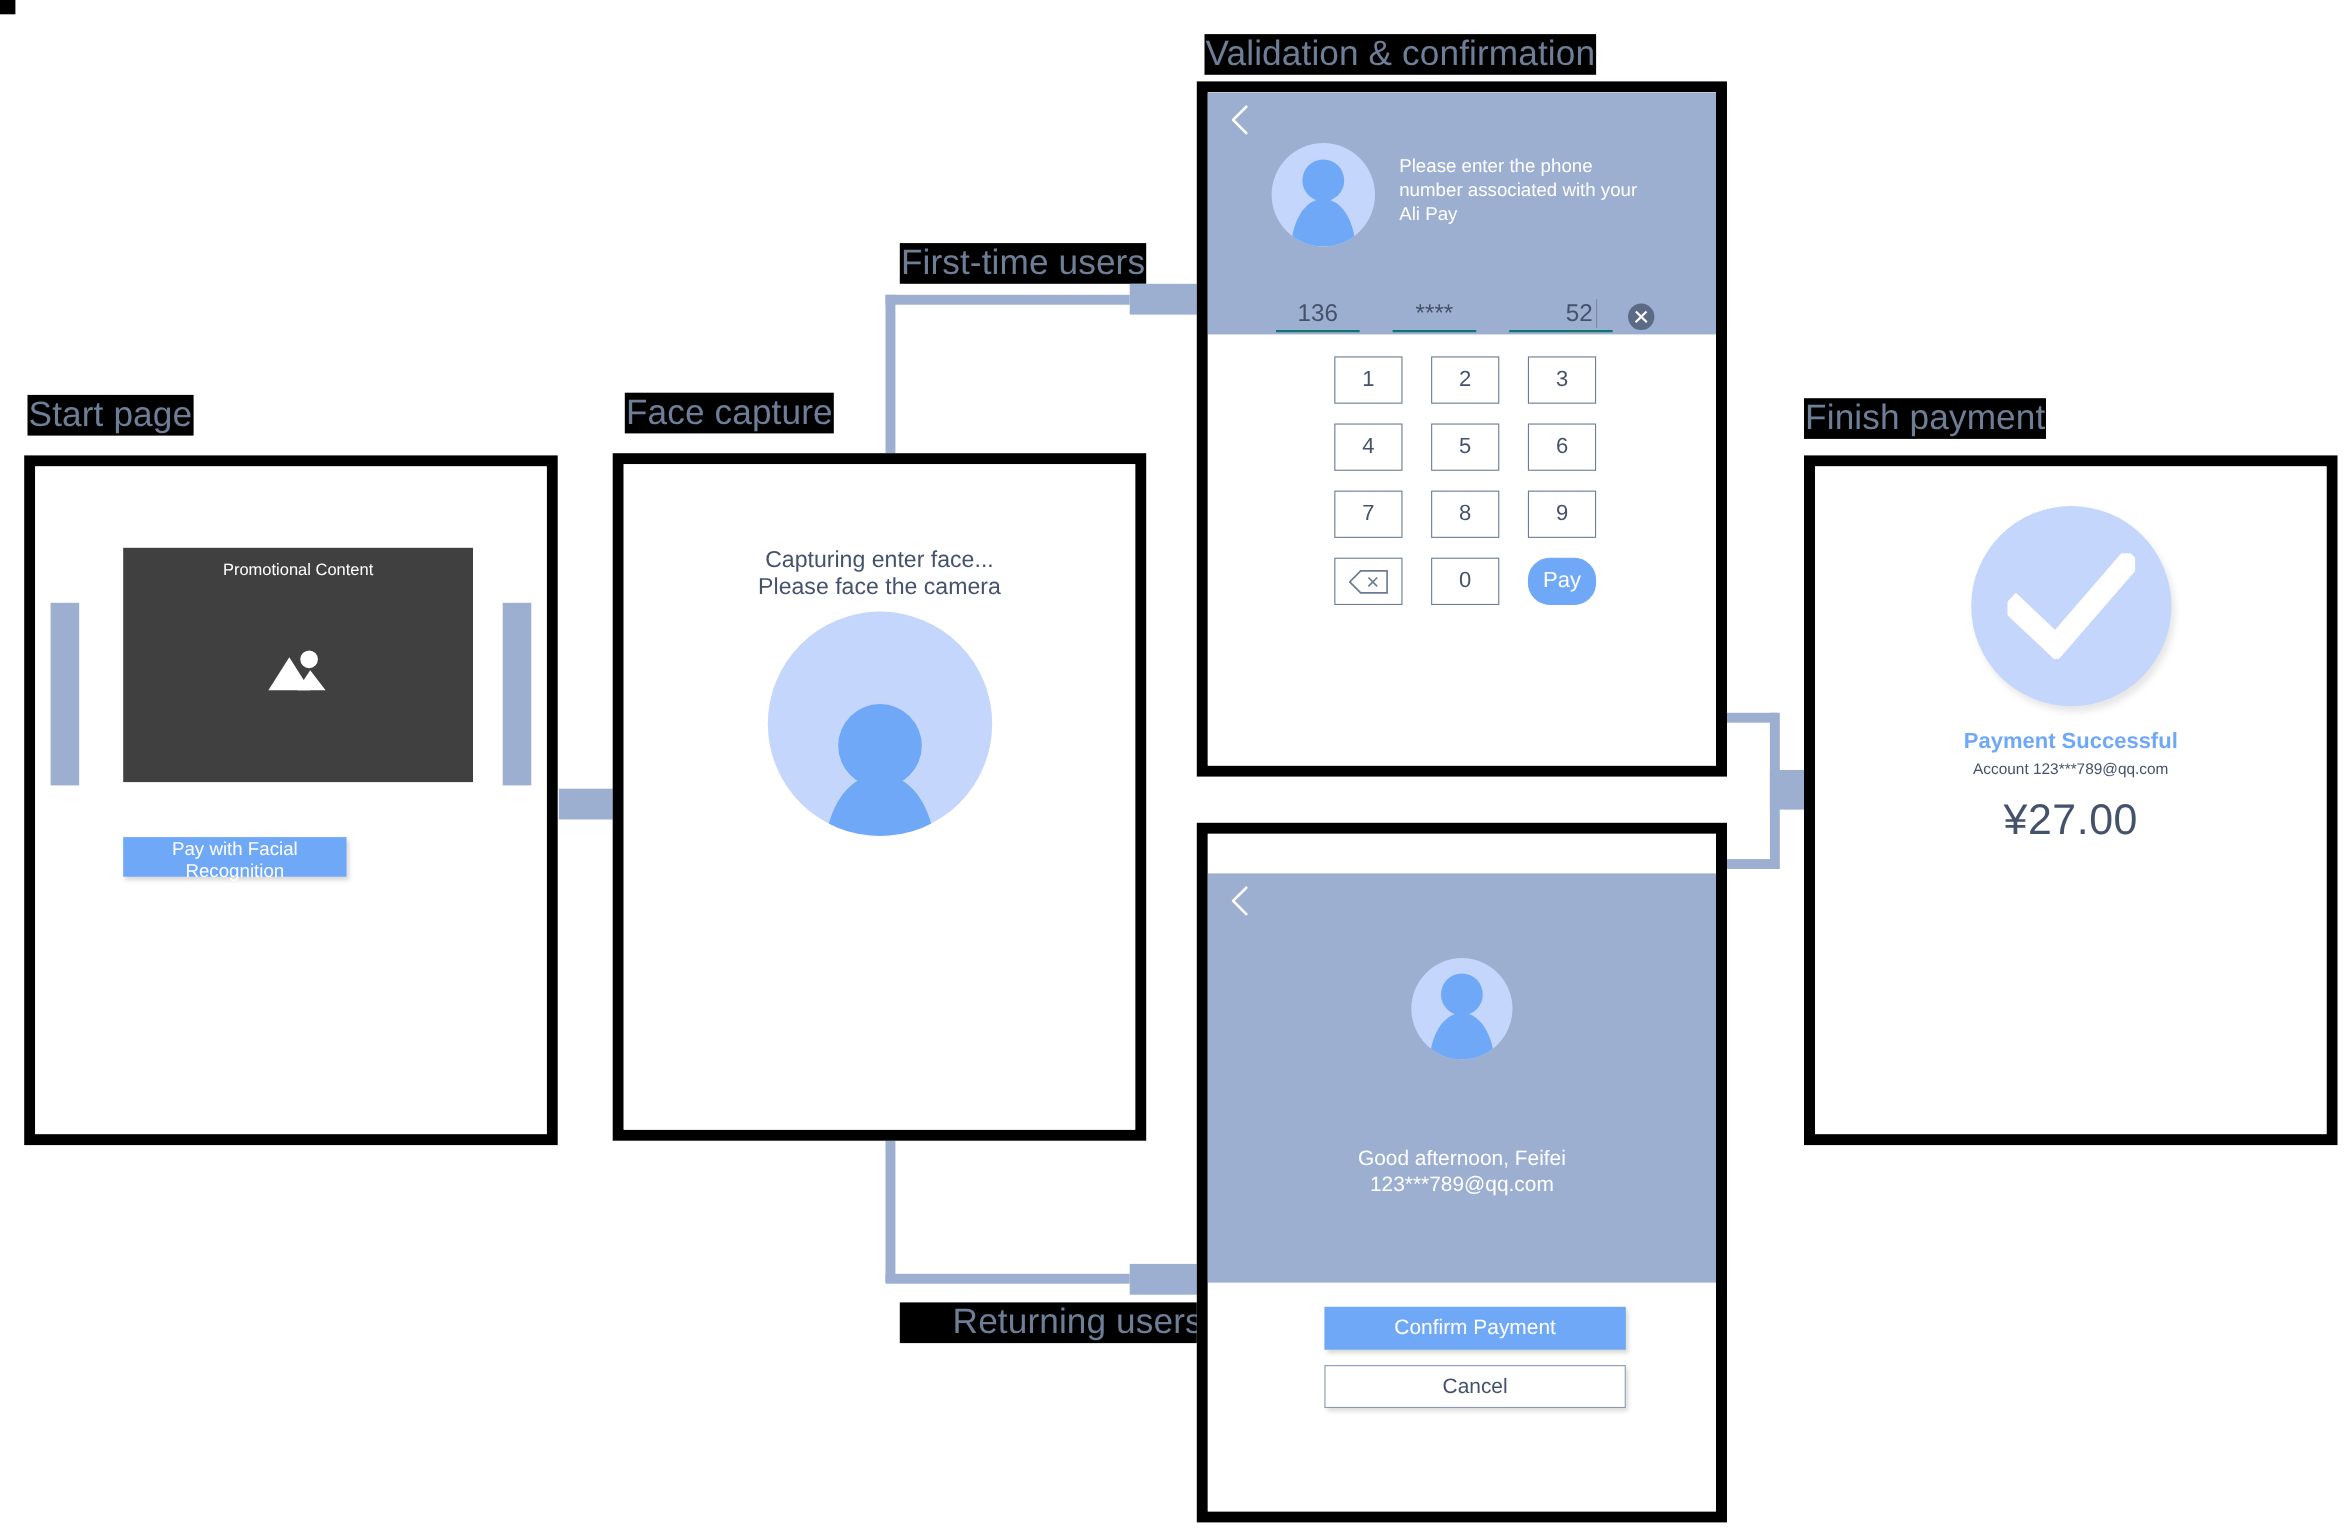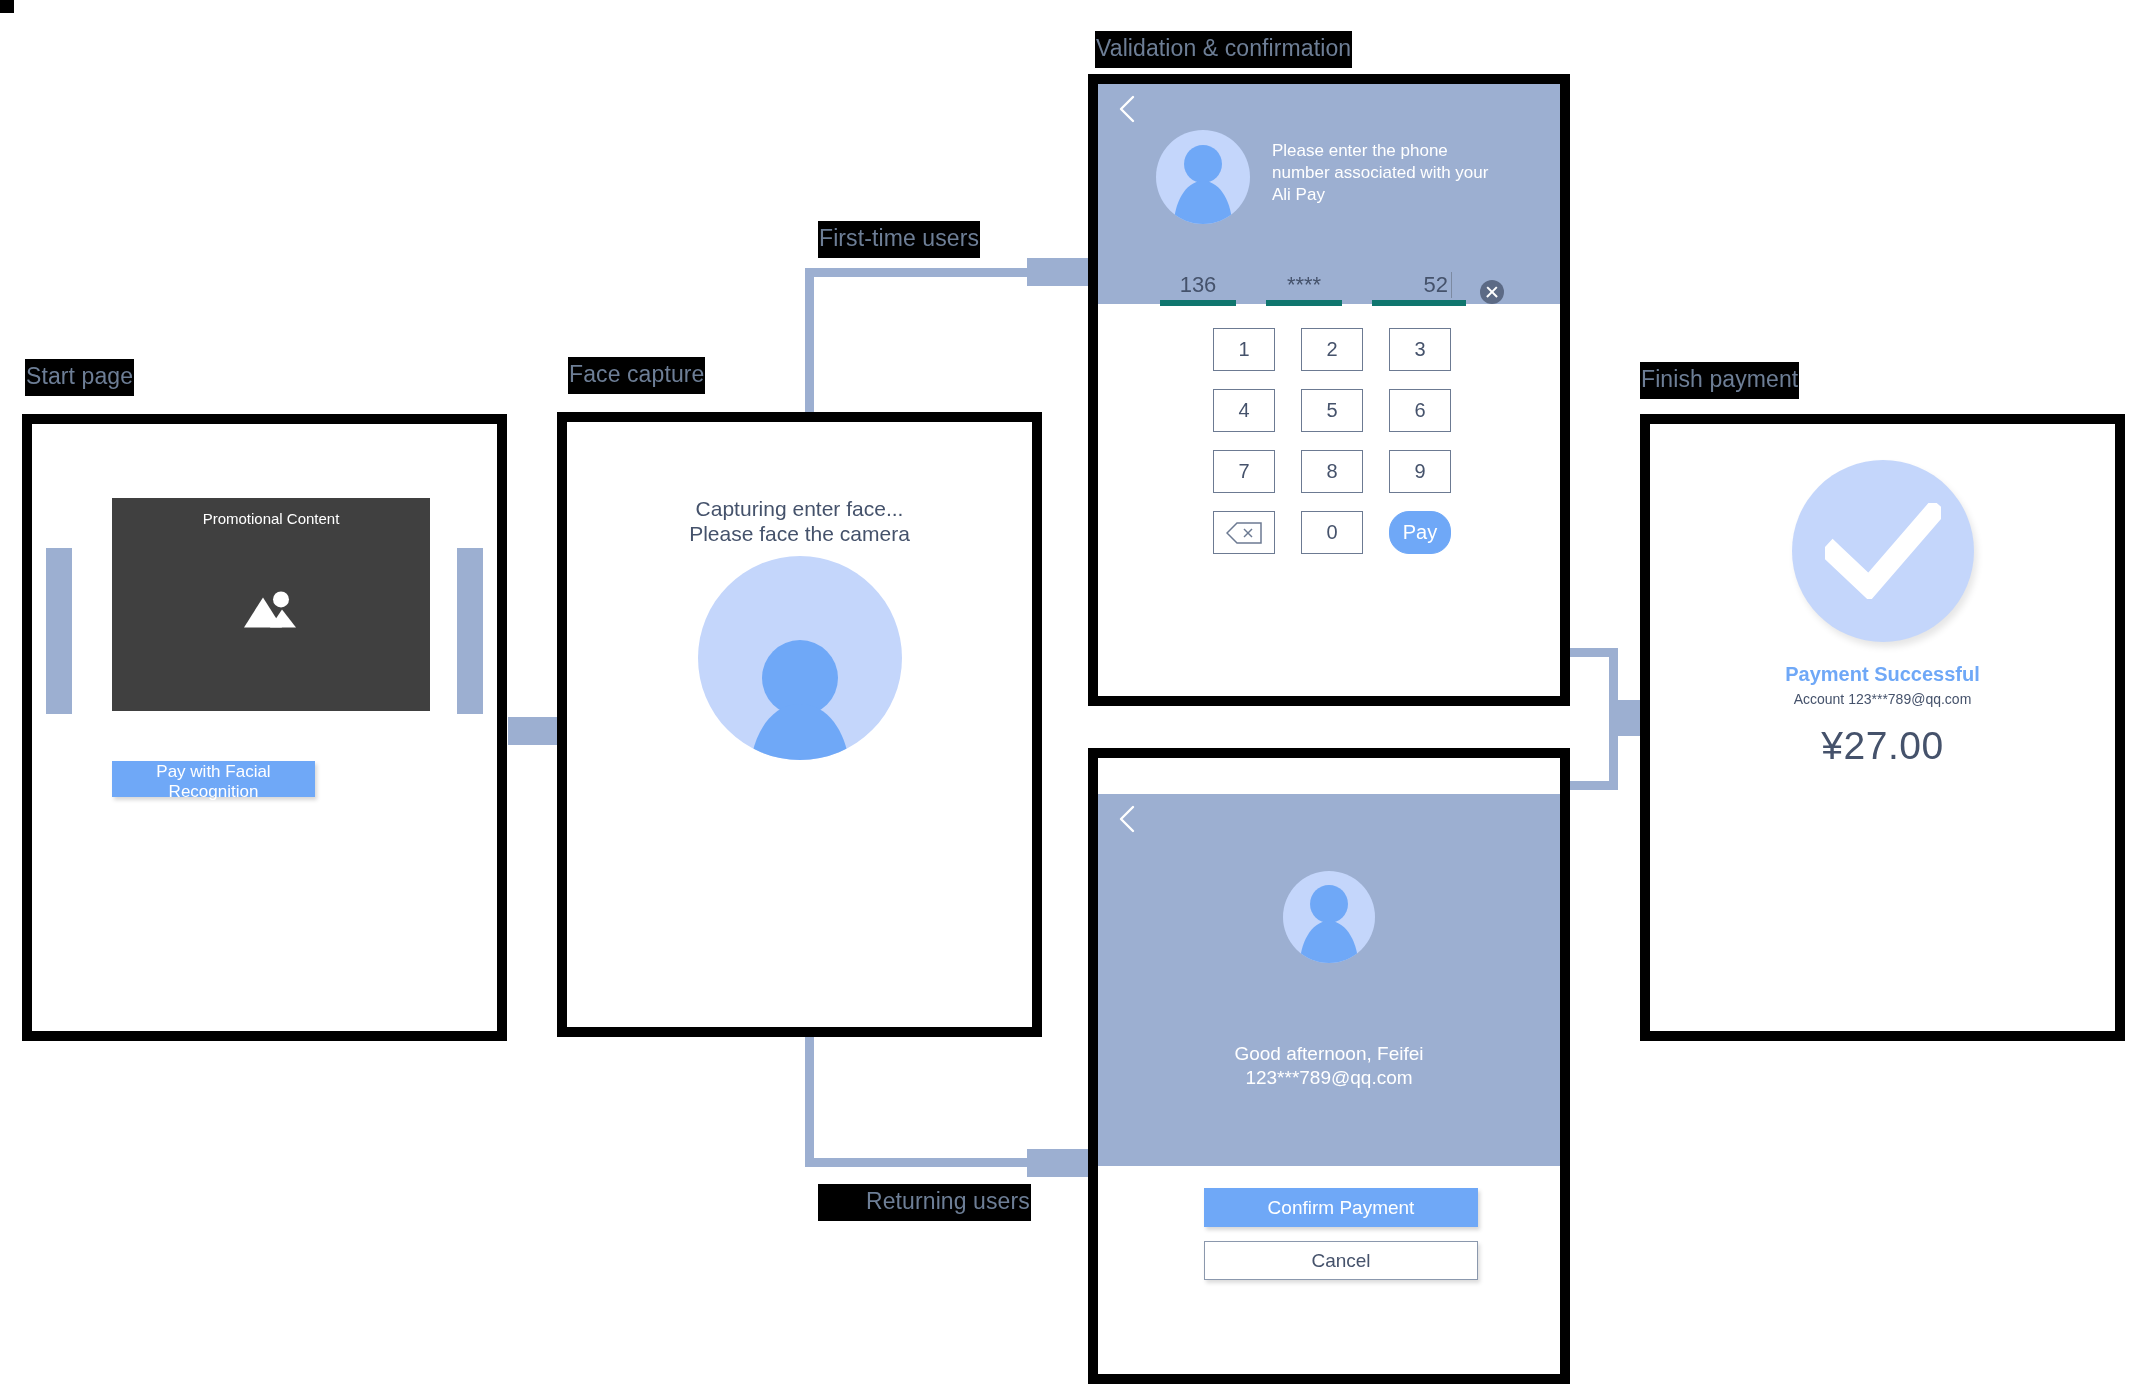--- a/index.html
+++ b/index.html
@@ -25,21 +25,21 @@
     left: 0; top: 0;
     width: 14px; height: 13px;
     background: #000000;
   }
 
   
   .caption {
     position: absolute;
     background: #000000;
     color: #6d7e96;
-    font-size: 23px;
+    font-size: 32px;
     line-height: 31px;
     letter-spacing: 0.1px;
     white-space: nowrap;
     padding: 2px 1px 4px 1px;
   }
 
   
   .frame {
     position: absolute;
     background: #ffffff;
@@ -171,21 +171,21 @@
   }
   .phone-row {
     display: flex;
     align-items: flex-end;
     justify-content: center;
     gap: 30px;
     padding-left: 6px;
   }
   .phone-seg {
     width: 76px;
-    border-bottom: 6px solid #0f766e;
+    border-bottom: 2px solid #0f766e;
     text-align: center;
     color: #45526b;
     font-size: 22px;
     line-height: 26px;
     padding-bottom: 2px;
     position: relative;
     cursor: text;
   }
   .phone-seg.seg-3 { text-align: right; padding-right: 18px; }
   .caret {

